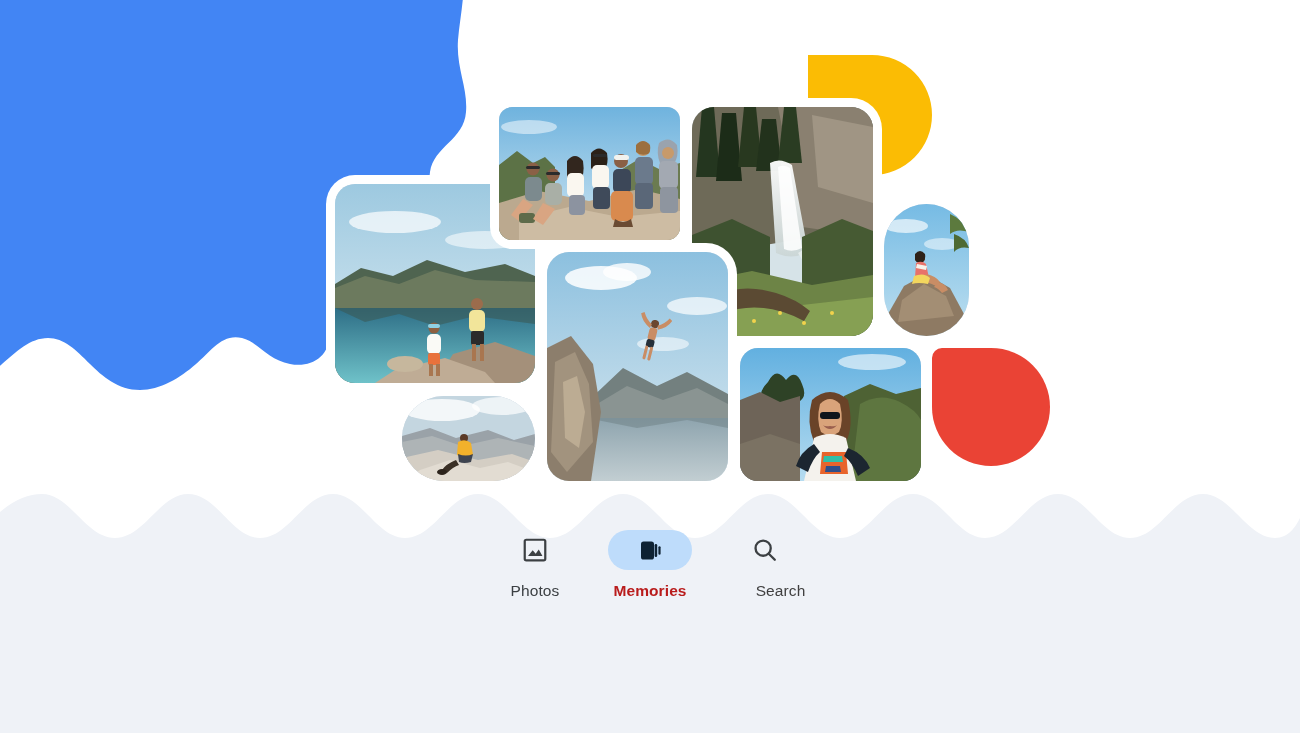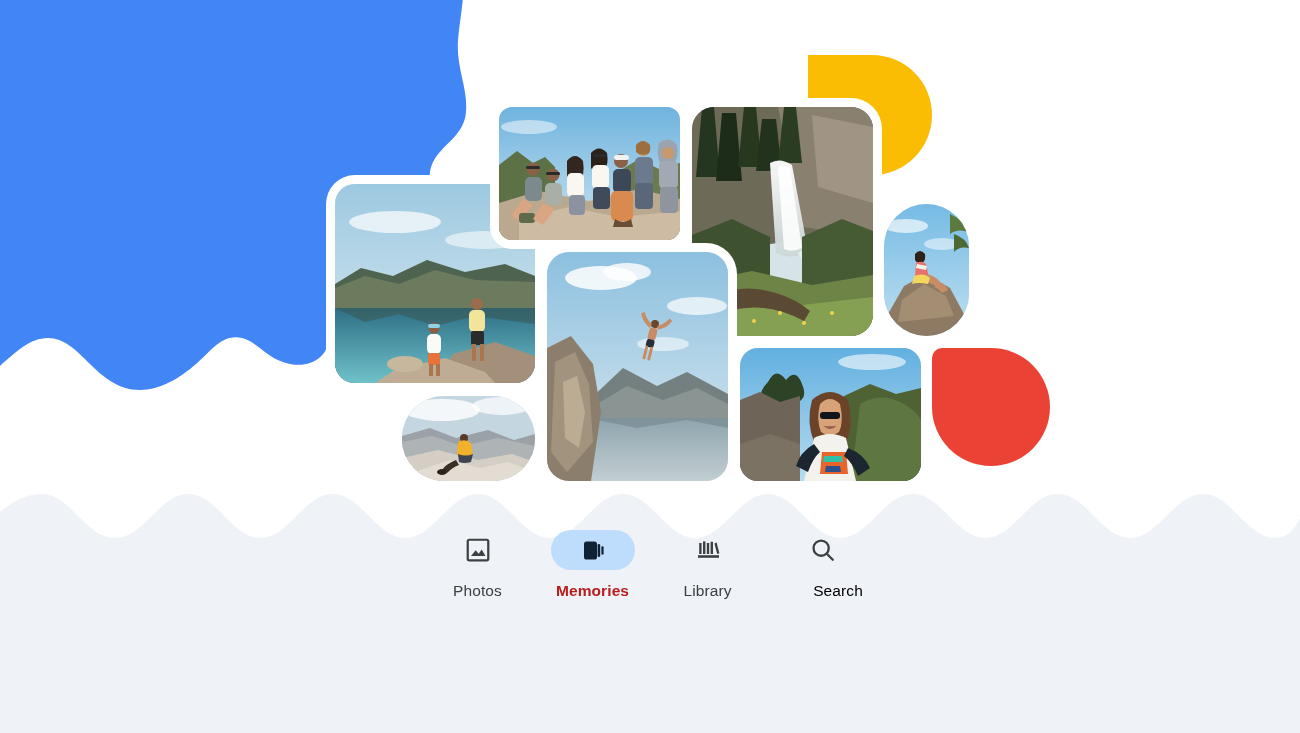--- a/index.html
+++ b/index.html
@@ -440,41 +440,28 @@
           <div class="nav-icon-wrap" style="background: rgb(190, 220, 251);">
             <svg width="30" height="30" viewBox="0 0 30 30">
               <rect x="6" y="6.5" width="13" height="18" rx="2.6" fill="#0E2233"></rect>
               <rect x="19.6" y="9" width="2.6" height="13" rx="1.3" fill="#0E2233"></rect>
               <rect x="23.4" y="11.2" width="2.2" height="8.6" rx="1.1" fill="#0E2233"></rect>
             </svg>
           </div>
           <span class="nav-label" style="color: #b91c1c; font-weight: bold;">Memories</span>
         </div>
 
-        <div class="nav-item">
-          <div class="nav-icon-wrap" style="background: transparent;">
-            <svg width="28" height="28" viewBox="0 0 28 28">
-              <rect x="5.2" y="7" width="2.4" height="11" fill="#3C4043"></rect>
-              <rect x="9" y="5.4" width="2.4" height="12.6" fill="#3C4043"></rect>
-              <rect x="12.8" y="7" width="2.4" height="11" fill="#3C4043"></rect>
-              <rect x="16.6" y="5.8" width="2.4" height="12.2" fill="#3C4043"></rect>
-              <path d="M20.4 7.6 L22.6 6.6 L25.4 17.2 L23.2 18.1 Z" fill="#3C4043"></path>
-              <rect x="4" y="19.2" width="21" height="2.6" fill="#3C4043"></rect>
-            </svg>
-          </div>
-          <span class="nav-label" style="color: rgb(60, 64, 67); font-weight: normal;">Library</span>
-        </div>
 
         <div class="nav-item">
           <div class="nav-icon-wrap" style="background: transparent;">
             <svg width="28" height="28" viewBox="0 0 24 24">
               <circle cx="10.4" cy="10.4" r="6.5" fill="none" stroke="#3C4043" stroke-width="2"></circle>
               <line x1="15.2" y1="15.2" x2="20.4" y2="20.4" stroke="#3C4043" stroke-width="2" stroke-linecap="round"></line>
             </svg>
           </div>
-          <span class="nav-label" style="color: #000000; font-weight: normal; margin-left: 31px;">Search</span>
+          <span class="nav-label" style="color: #404040; font-weight: normal; margin-left: 31px;">Search</span>
         </div>
 
       </nav>
     </div>
   </div>
 
 </div>
 
 </body></html>

